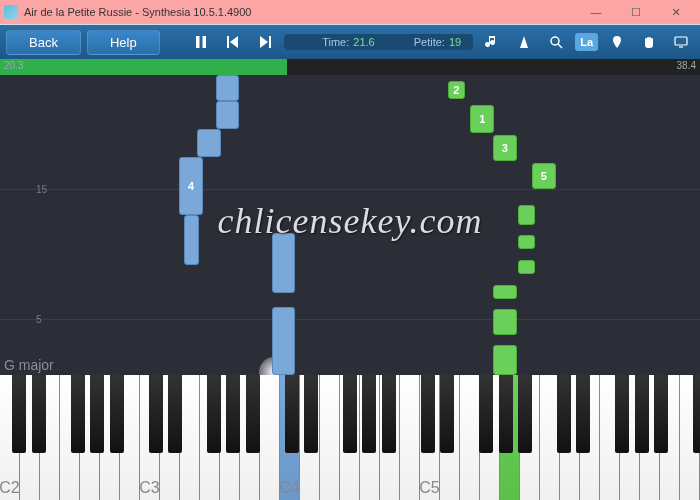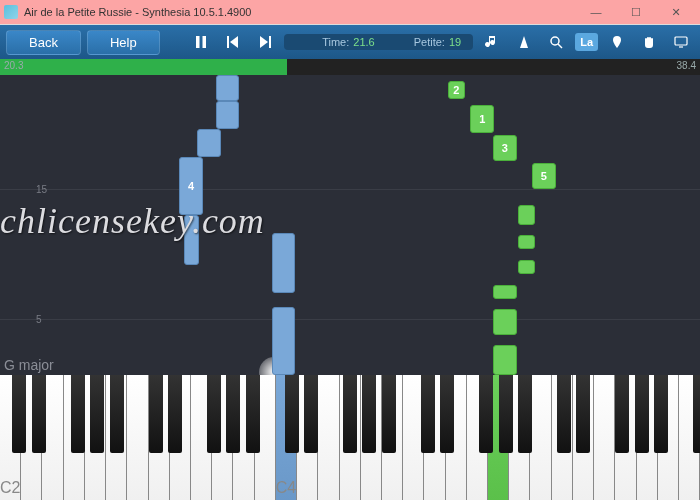--- a/index.html
+++ b/index.html
@@ -32,21 +32,21 @@
   .key-label { position:absolute; bottom:2px; left:4px; font-size:14px; color:#8a8d96; }
   .glow { position:absolute; width:30px; height:30px; background:radial-gradient(#fff,rgba(255,255,255,0)); border-radius:50%; pointer-events:none; }
   .keyboard { position:relative; height:126px; background:#fff; }
   .white-keys { display:flex; height:100%; }
   .white-key { flex:1; border-right:1px solid #888; background:linear-gradient(#fff,#f0f0f0); position:relative; cursor:pointer; }
   .white-key.pressed-blue { background:linear-gradient(#7aa8d8,#6a98c8); }
   .white-key.pressed-green { background:linear-gradient(#6bd05a,#5bc04a); }
   .white-key .kl { position:absolute; bottom:4px; left:50%; transform:translateX(-50%); font-size:16px; color:#888; }
   .black-keys { position:absolute; top:0; left:0; right:0; height:62%; pointer-events:none; }
   .black-key { position:absolute; top:0; width:2.0%; height:100%; background:linear-gradient(#333,#111); border-radius:0 0 2px 2px; pointer-events:auto; cursor:pointer; }
-  .watermark { position:absolute; top:200px; left:0; right:0; text-align:left; font-family: Georgia, serif; font-style:italic; font-size:36px; color:#dcdce0; text-shadow:1px 1px 2px rgba(0,0,0,.6); pointer-events:none; letter-spacing:1px; }
+  .watermark { position:absolute; top:200px; left:0; right:0; text-align:center; font-family: Georgia, serif; font-style:italic; font-size:36px; color:#dcdce0; text-shadow:1px 1px 2px rgba(0,0,0,.6); pointer-events:none; letter-spacing:1px; }
 </style>
 </head>
 <body>
 
 <div class="title-bar">
   <div class="app-icon"></div>
   <div class="title-text">Air de la Petite Russie - Synthesia 10.5.1.4900</div>
   <div class="win-btns">
     <div class="win-btn">—</div>
     <div class="win-btn">☐</div>
@@ -165,35 +165,41 @@
   <div class="white-keys" id="white-keys">
       <div class="white-key">
         <div class="kl">C2</div>
       </div>
       <div class="white-key"></div>
       <div class="white-key"></div>
       <div class="white-key"></div>
       <div class="white-key"></div>
       <div class="white-key"></div>
       <div class="white-key"></div>
+      <div class="white-key">
+        <div class="kl">C3</div>
+      </div>
       <div class="white-key"></div>
       <div class="white-key"></div>
       <div class="white-key"></div>
       <div class="white-key"></div>
       <div class="white-key"></div>
       <div class="white-key"></div>
       <div class="white-key pressed-blue">
         <div class="kl">C4</div>
       </div>
       <div class="white-key"></div>
       <div class="white-key"></div>
       <div class="white-key"></div>
       <div class="white-key"></div>
       <div class="white-key"></div>
       <div class="white-key"></div>
+      <div class="white-key">
+        <div class="kl">C5</div>
+      </div>
       <div class="white-key"></div>
       <div class="white-key"></div>
       <div class="white-key"></div>
       <div class="white-key pressed-green"></div>
       <div class="white-key"></div>
       <div class="white-key"></div>
       <div class="white-key"></div>
       <div class="white-key"></div>
       <div class="white-key"></div>
       <div class="white-key"></div>

